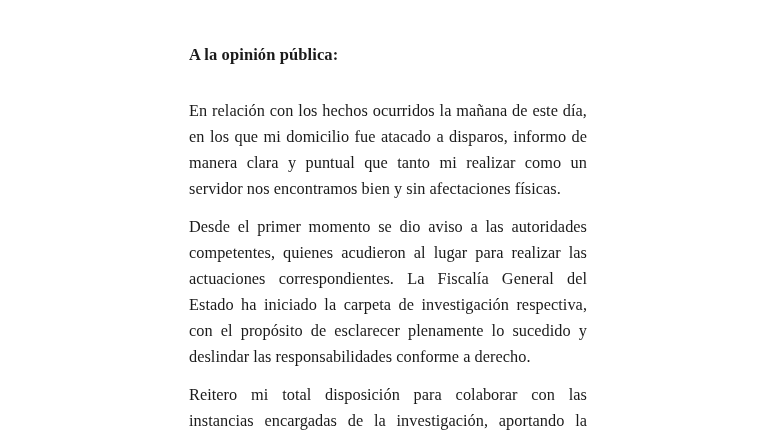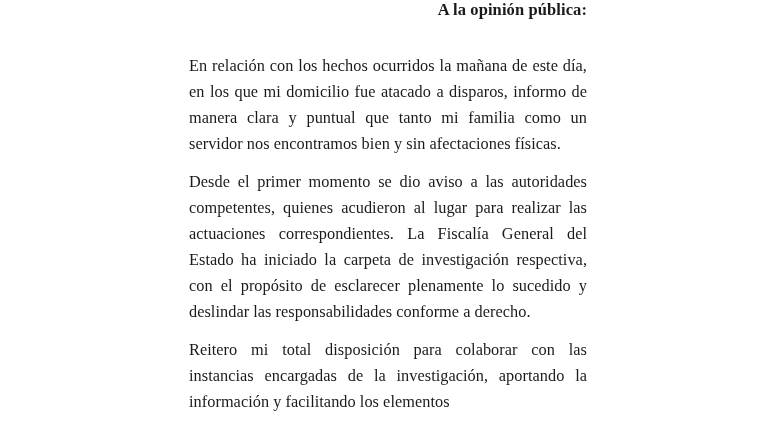--- a/index.html
+++ b/index.html
@@ -34,21 +34,22 @@
     left: 189px;
     top: 0;
     width: 398px;
   }
 
   .doc-heading {
     font-size: 16.5px;
     font-weight: bold;
     line-height: 20px;
     margin: 0;
-    text-align: right;
+    padding-top: 45px;
+    text-align: left;
     letter-spacing: 0.1px;
   }
 
   .doc-paragraph {
     font-size: 16.3px;
     line-height: 26px;
     margin: 0;
     text-align: justify;
     text-justify: inter-word;
     hyphens: none;
@@ -69,20 +70,20 @@
   }
 </style>
 </head>
 <body>
 
 <div class="page">
   <div class="text-block">
 
     <h1 class="doc-heading">A la opinión pública:</h1>
 
-    <p class="doc-paragraph first">En relación con los hechos ocurridos la mañana de este día, en los que mi domicilio fue atacado a disparos, informo de manera clara y puntual que tanto mi familia como un servidor nos encontramos bien y sin afectaciones físicas.</p>
+    <p class="doc-paragraph first">En relación con los hechos ocurridos la mañana de este día, en los que mi domicilio fue atacado a disparos, informo de manera clara y puntual que tanto mi realizar como un servidor nos encontramos bien y sin afectaciones físicas.</p>
 
     <p class="doc-paragraph">Desde el primer momento se dio aviso a las autoridades competentes, quienes acudieron al lugar para realizar las actuaciones correspondientes. La Fiscalía General del Estado ha iniciado la carpeta de investigación respectiva, con el propósito de esclarecer plenamente lo sucedido y deslindar las responsabilidades conforme a derecho.</p>
 
     <p class="doc-paragraph clipped">Reitero mi total disposición para colaborar con las instancias encargadas de la investigación, aportando la información y facilitando los elementos</p>
 
   </div>
 </div>
 
 </body></html>

